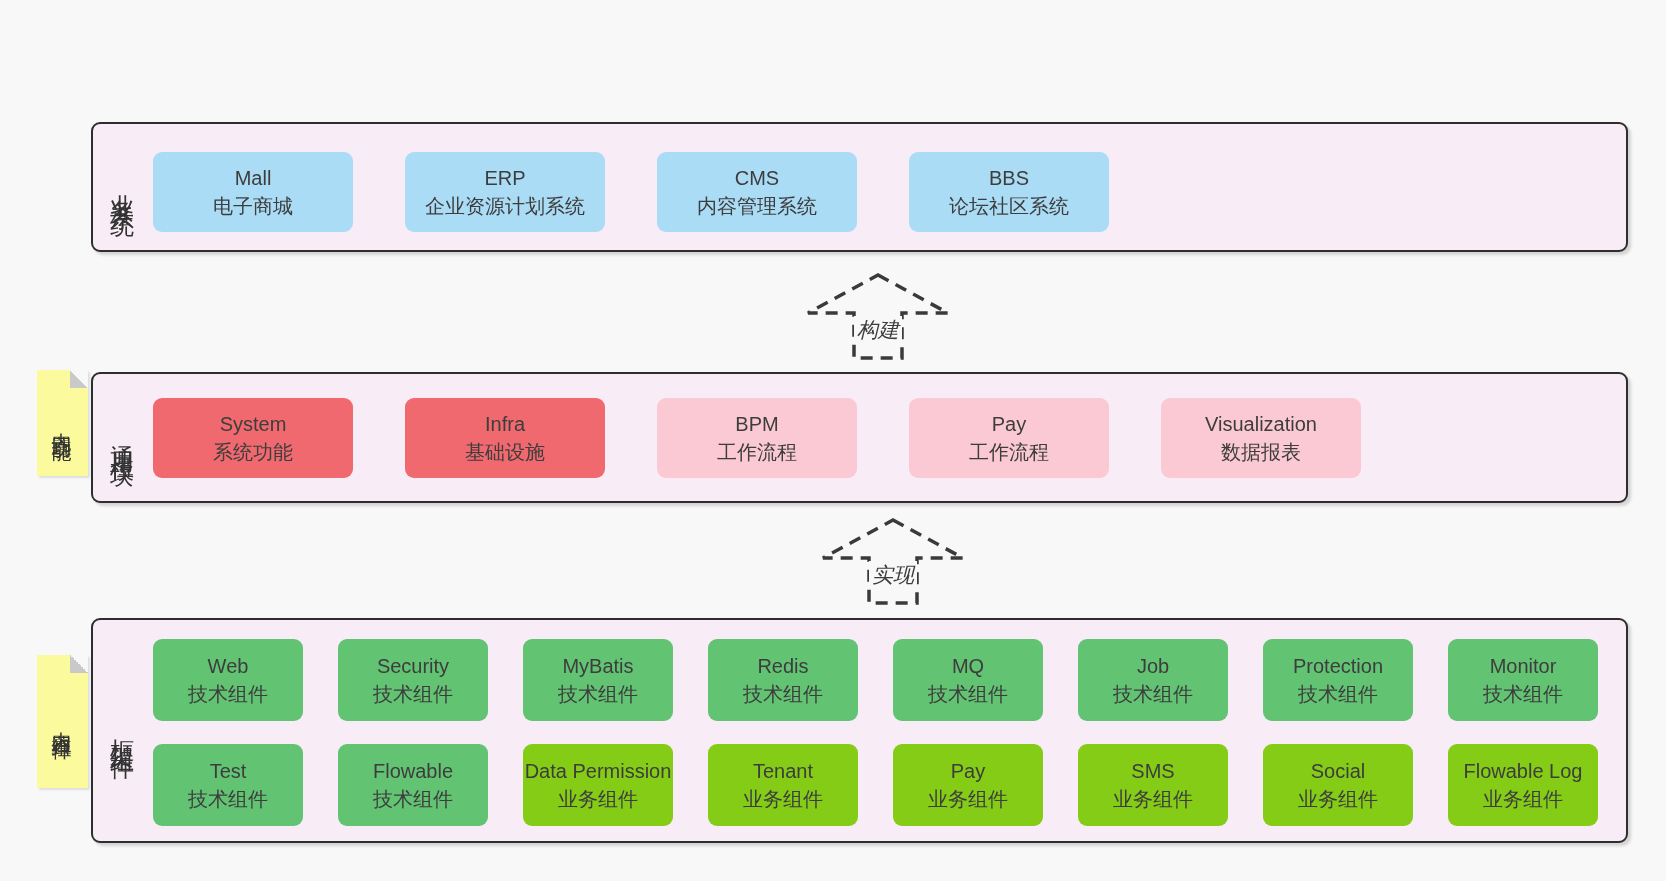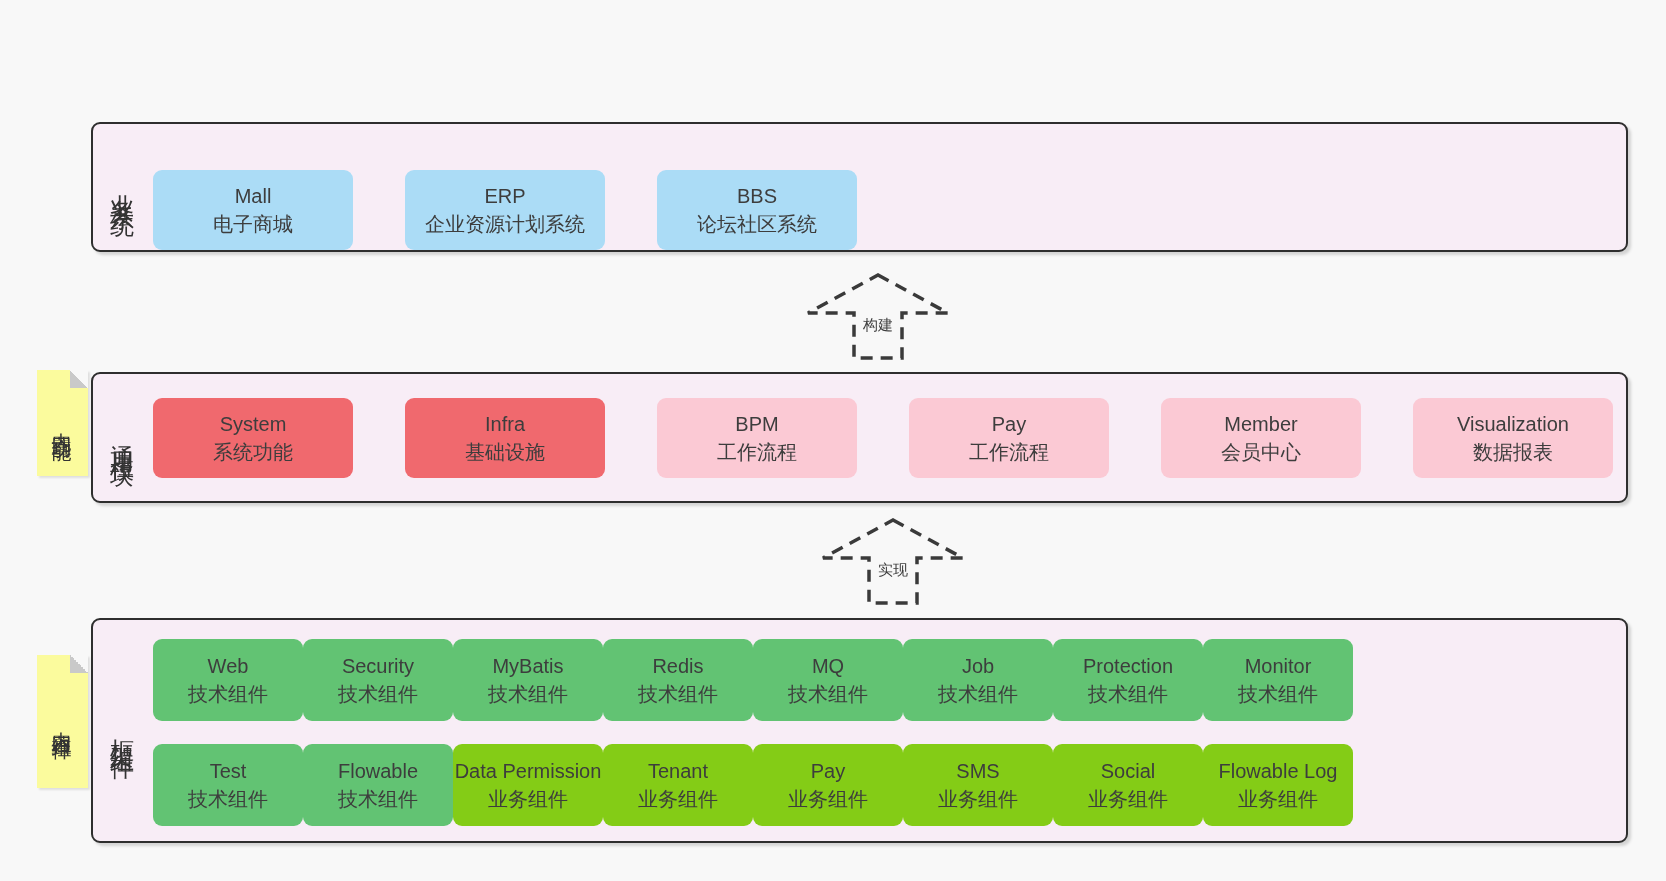--- a/index.html
+++ b/index.html
@@ -17,29 +17,29 @@
     box-sizing:border-box;z-index:2;
   }
   .band-label{
     position:absolute;left:13px;top:50%;transform:translateY(-50%);
     writing-mode:vertical-rl;text-orientation:upright;
     font-size:24px;letter-spacing:6px;color:#333;white-space:nowrap;
   }
   .band-rows{position:absolute;left:60px;right:14px;display:flex;flex-direction:column;gap:23px;}
   .row{display:flex;}
   .row.cols6{gap:52px;}
-  .row.cols8{}
+  .row.cols8{gap:35px;}
   .box{
     display:flex;flex-direction:column;justify-content:center;align-items:center;
     text-align:center;border-radius:9px;flex:0 0 auto;
     font-size:20px;line-height:1.42;
   }
   .box.w6{width:200px;height:80px;}
   .box.w8{width:150px;height:82px;}
-  .c-blue{background:#abdcf6;margin-top:18px;}
+  .c-blue{background:#abdcf6;}
   .c-red{background:#f0696e;}
   .c-pink{background:#fbc9d4;}
   .c-green{background:#62c373;}
   .c-lgreen{background:#84cc16;}
   .note{
     position:absolute;width:51px;background:#fbfb9d;z-index:1;
     box-shadow:2px 2px 2px rgba(0,0,0,0.10);
     display:flex;align-items:center;justify-content:center;
   }
   .note-text{
@@ -47,37 +47,41 @@
     font-size:20px;letter-spacing:3px;color:#333;
   }
   .note-fold{
     position:absolute;top:0;right:0;width:18px;height:18px;
     background:linear-gradient(to bottom left,#f8f8f8 50%,#c9c9c9 50%);
   }
   .arrow{position:absolute;width:170px;height:96px;z-index:3;}
   .arrow svg{position:absolute;left:0;top:0;}
   .arrow-label{
     position:absolute;left:50%;top:50px;transform:translateX(-50%);
-    background:#f8f8f8;padding:0 3px;font-size:15px;color:#3d3d3d;white-space:nowrap;
+    background:#f8f8f8;padding:0 3px;font-size:21px;color:#3d3d3d;white-space:nowrap;font-style:italic;
   }
 </style>
 </head>
 <body>
 
 <div class="band" style="top:122px;height:130px;">
   <div class="band-label">业务系统</div>
   <div class="band-rows" style="top:28px;">
     <div class="row cols6">
       <div class="box w6 c-blue">
         <span>Mall</span>
         <span>电子商城</span>
       </div>
       <div class="box w6 c-blue">
         <span>ERP</span>
         <span>企业资源计划系统</span>
+      </div>
+      <div class="box w6 c-blue">
+        <span>CMS</span>
+        <span>内容管理系统</span>
       </div>
       <div class="box w6 c-blue">
         <span>BBS</span>
         <span>论坛社区系统</span>
       </div>
     </div>
   </div>
 </div>
 
 <div class="arrow" style="left:793px;top:266px;">
@@ -105,24 +109,20 @@
       </div>
       <div class="box w6 c-pink">
         <span>BPM</span>
         <span>工作流程</span>
       </div>
       <div class="box w6 c-pink">
         <span>Pay</span>
         <span>工作流程</span>
       </div>
       <div class="box w6 c-pink">
-        <span>Member</span>
-        <span>会员中心</span>
-      </div>
-      <div class="box w6 c-pink">
         <span>Visualization</span>
         <span>数据报表</span>
       </div>
     </div>
   </div>
 </div>
 
 <div class="arrow" style="left:808px;top:511px;">
   <svg width="170" height="96" viewBox="0 0 170 96">
     <polygon points="85,9 155,47 109,47 109,92 61,92 61,47 15,47" fill="none" stroke="#3a3a3a" stroke-width="3.5" stroke-dasharray="12 8"></polygon>

